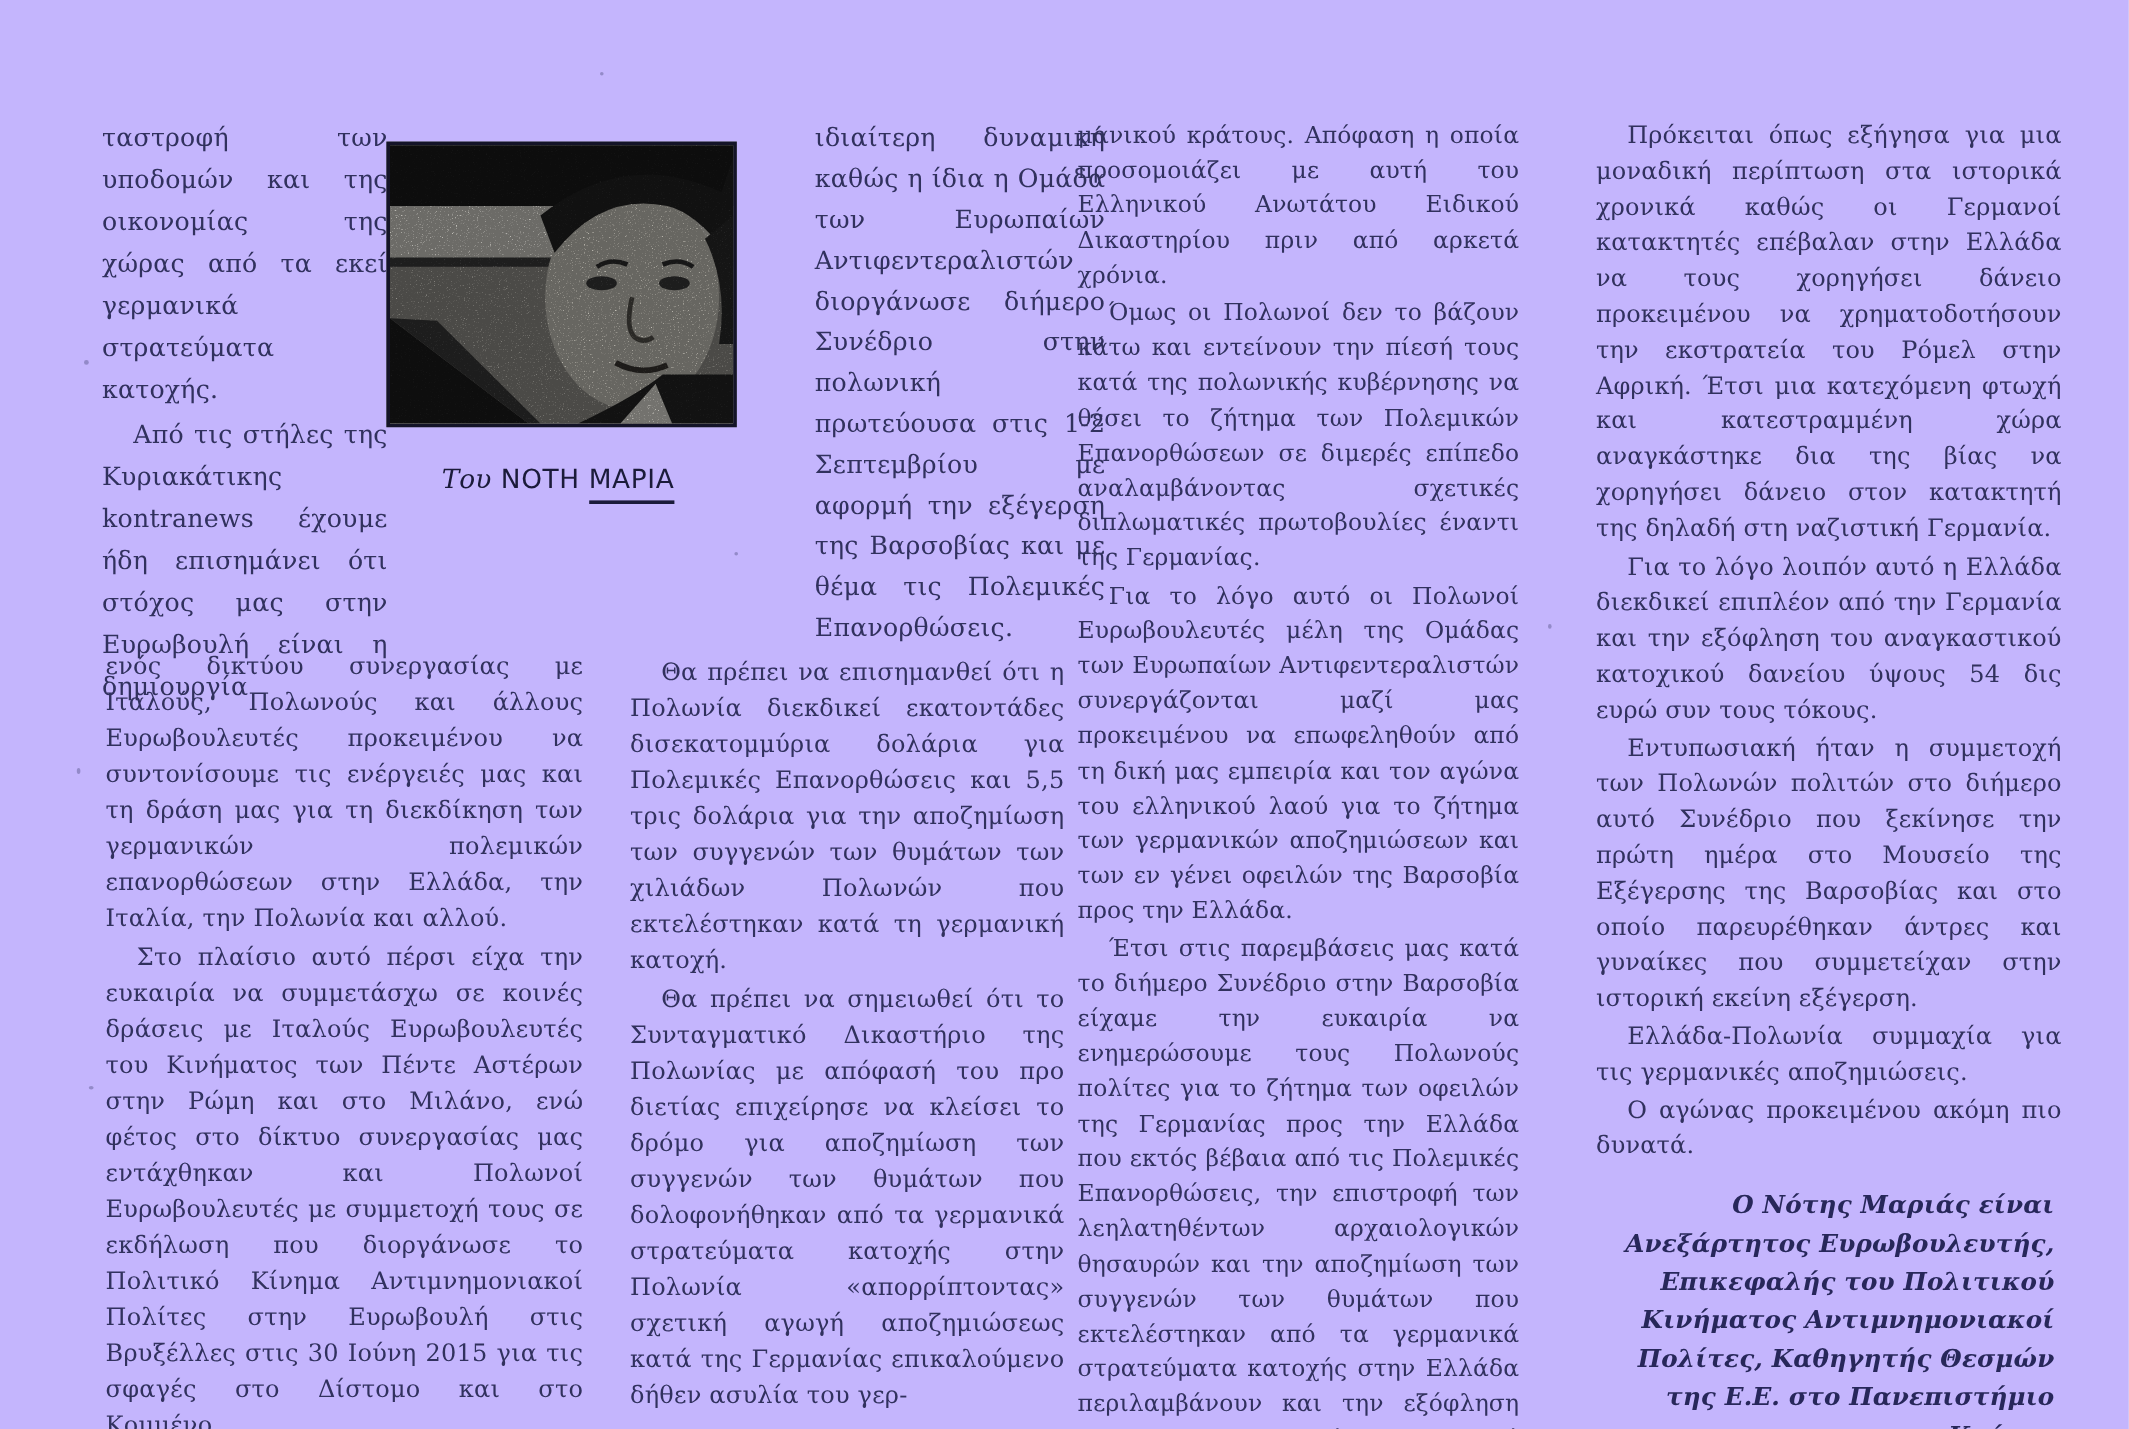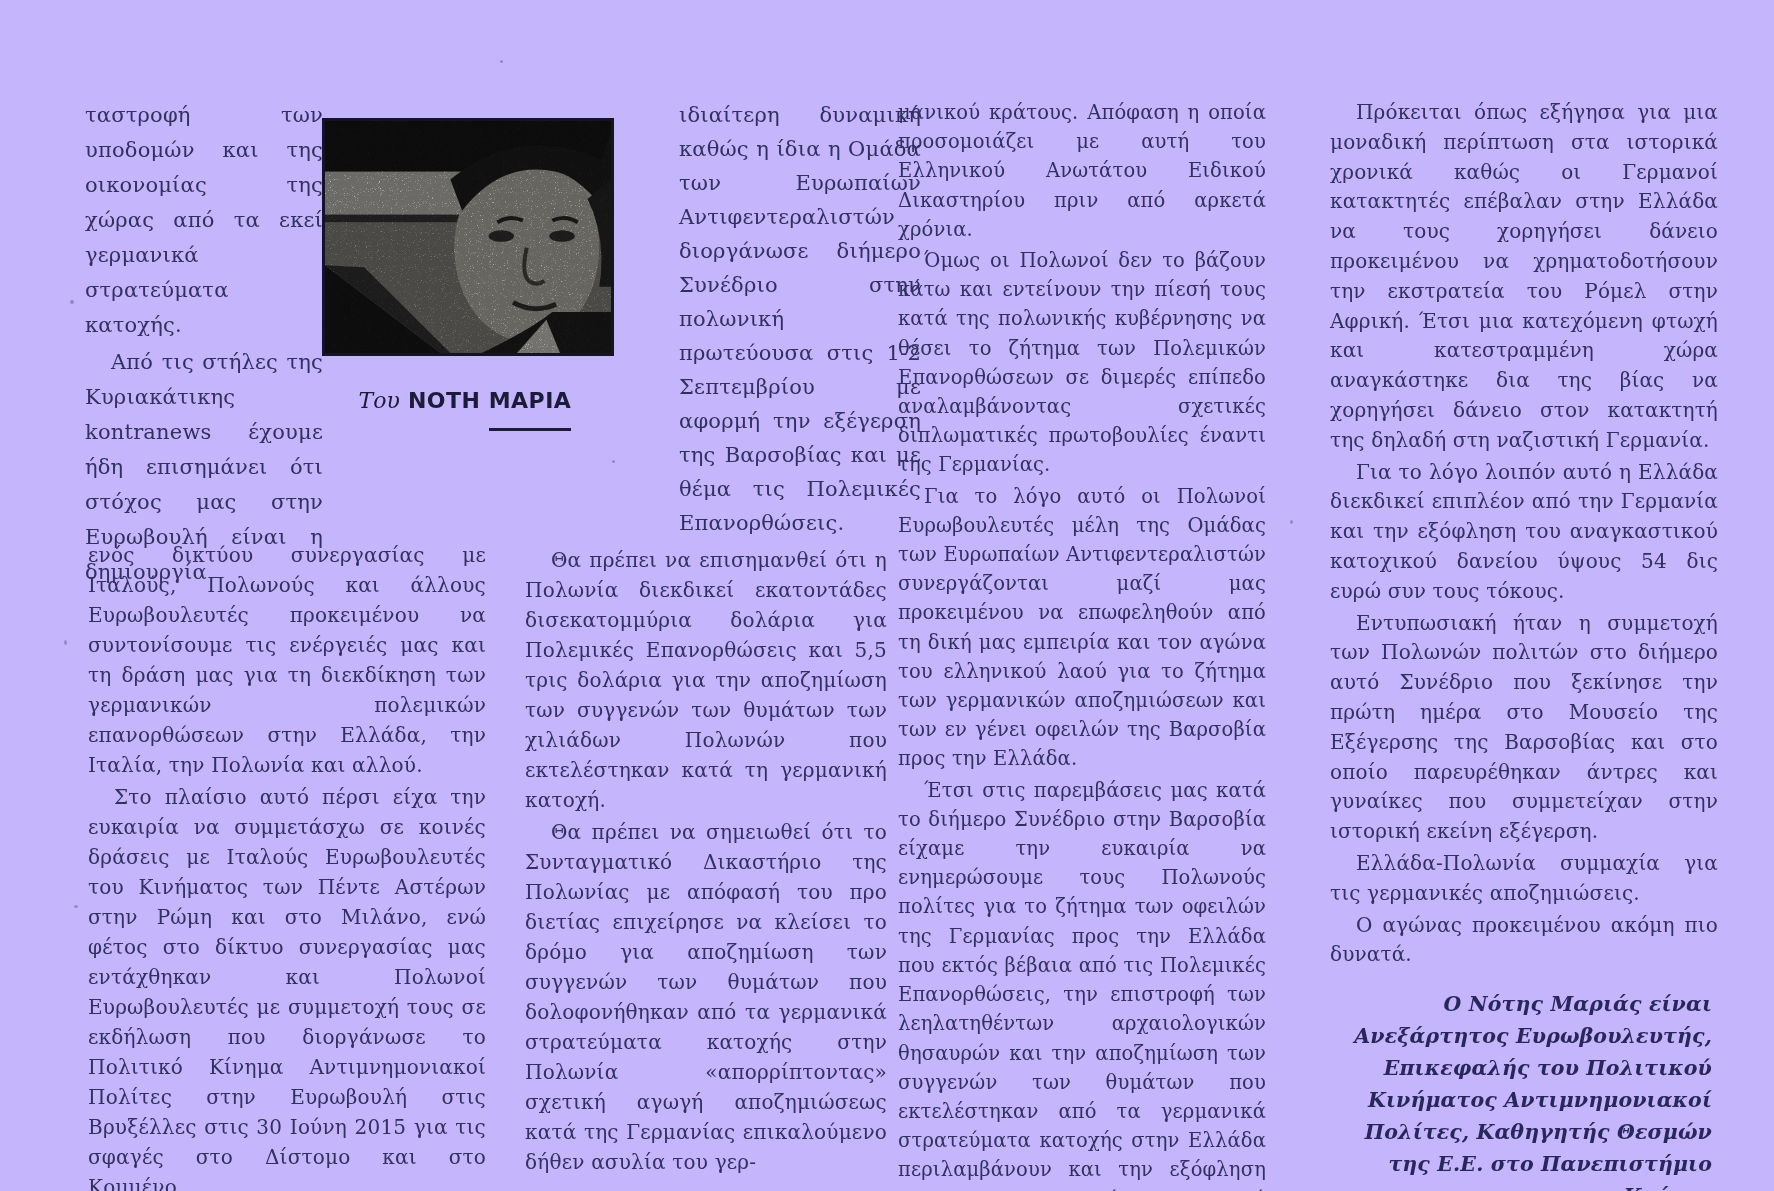--- a/index.html
+++ b/index.html
@@ -23,22 +23,22 @@
   .photo{
     position:absolute;left:322px;top:118px;width:292px;height:238px;
     border:3px solid #141428;background:#8e8e8e;box-sizing:border-box;
   }
   .photo svg{display:block;width:100%;height:100%;}
   .caption{
     position:absolute;left:300px;top:388px;width:330px;
     text-align:center;font-size:22px;color:#1b1b3a;white-space:nowrap;
   }
   .caption .of{font-style:italic;font-weight:normal;margin-right:8px;}
-  .caption .name{font-weight:bold;font-family:"DejaVu Sans","Liberation Sans",sans-serif;letter-spacing:.5px;text-align:right;}
-  .caption .underlined{border-bottom:3px solid #1b1b3a;padding-bottom:15px;}
+  .caption .name{font-weight:normal;font-family:"DejaVu Sans","Liberation Sans",sans-serif;letter-spacing:.5px;text-align:right;}
+  .caption .underlined{border-bottom:3px solid #1b1b3a;padding-bottom:4px;}
   .signature{
     margin-top:18px;
     font-weight:bold;font-style:italic;
     font-size:20.5px;line-height:32px;
     text-align:right;padding-right:6px;color:#27275a;
     text-indent:0;
   }
   .signature p{text-indent:0;margin:0;}
   
   .speck{position:absolute;border-radius:50%;background:#3a3a66;opacity:.35;}

